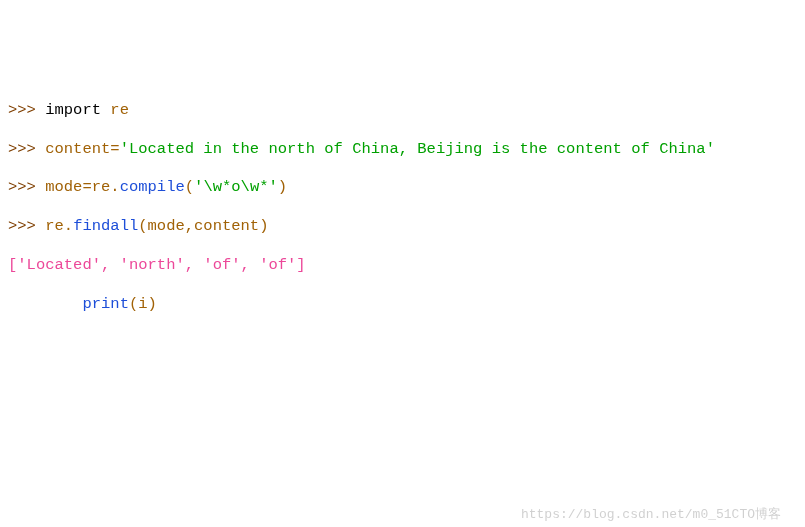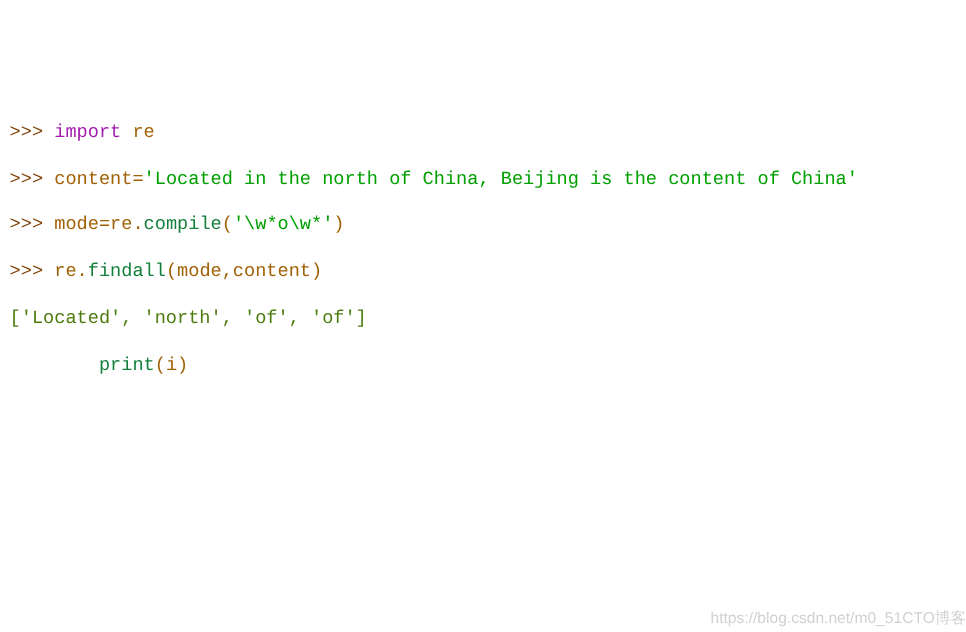--- a/index.html
+++ b/index.html
@@ -6,29 +6,29 @@
     margin: 0;
     padding: 4px 8px;
     background: #fff;
     font-family: "Courier New", monospace;
     font-size: 15.5px;
     line-height: 1.25;
     white-space: pre;
     color: #000;
   }
   .prm   { color: #7f3f00; }
-  .kw    { color: #a21caf; }
-  .fn    { color: #15803d; text-align: center; }
+  .kw    { color: #000000; }
+  .fn    { color: #1d4ed8; text-align: center; }
   .str   { color: #00a000; }
-  .out   { color: #4d7c0f; }
+  .out   { color: #ec4899; }
   .blk   { color: #a16207; }
   .watermark {
     position: absolute;
-    bottom: 4px; right: 0;
-    font-family: Liberation Sans, sans-serif;
+    bottom: 4px; right: 24px;
+    font-family: Liberation Mono, monospace;
     font-size: 13px;
     color: rgba(120,120,120,0.35);
   }
 </style>
 </head>
 <body>
 
 
 
 <div>

